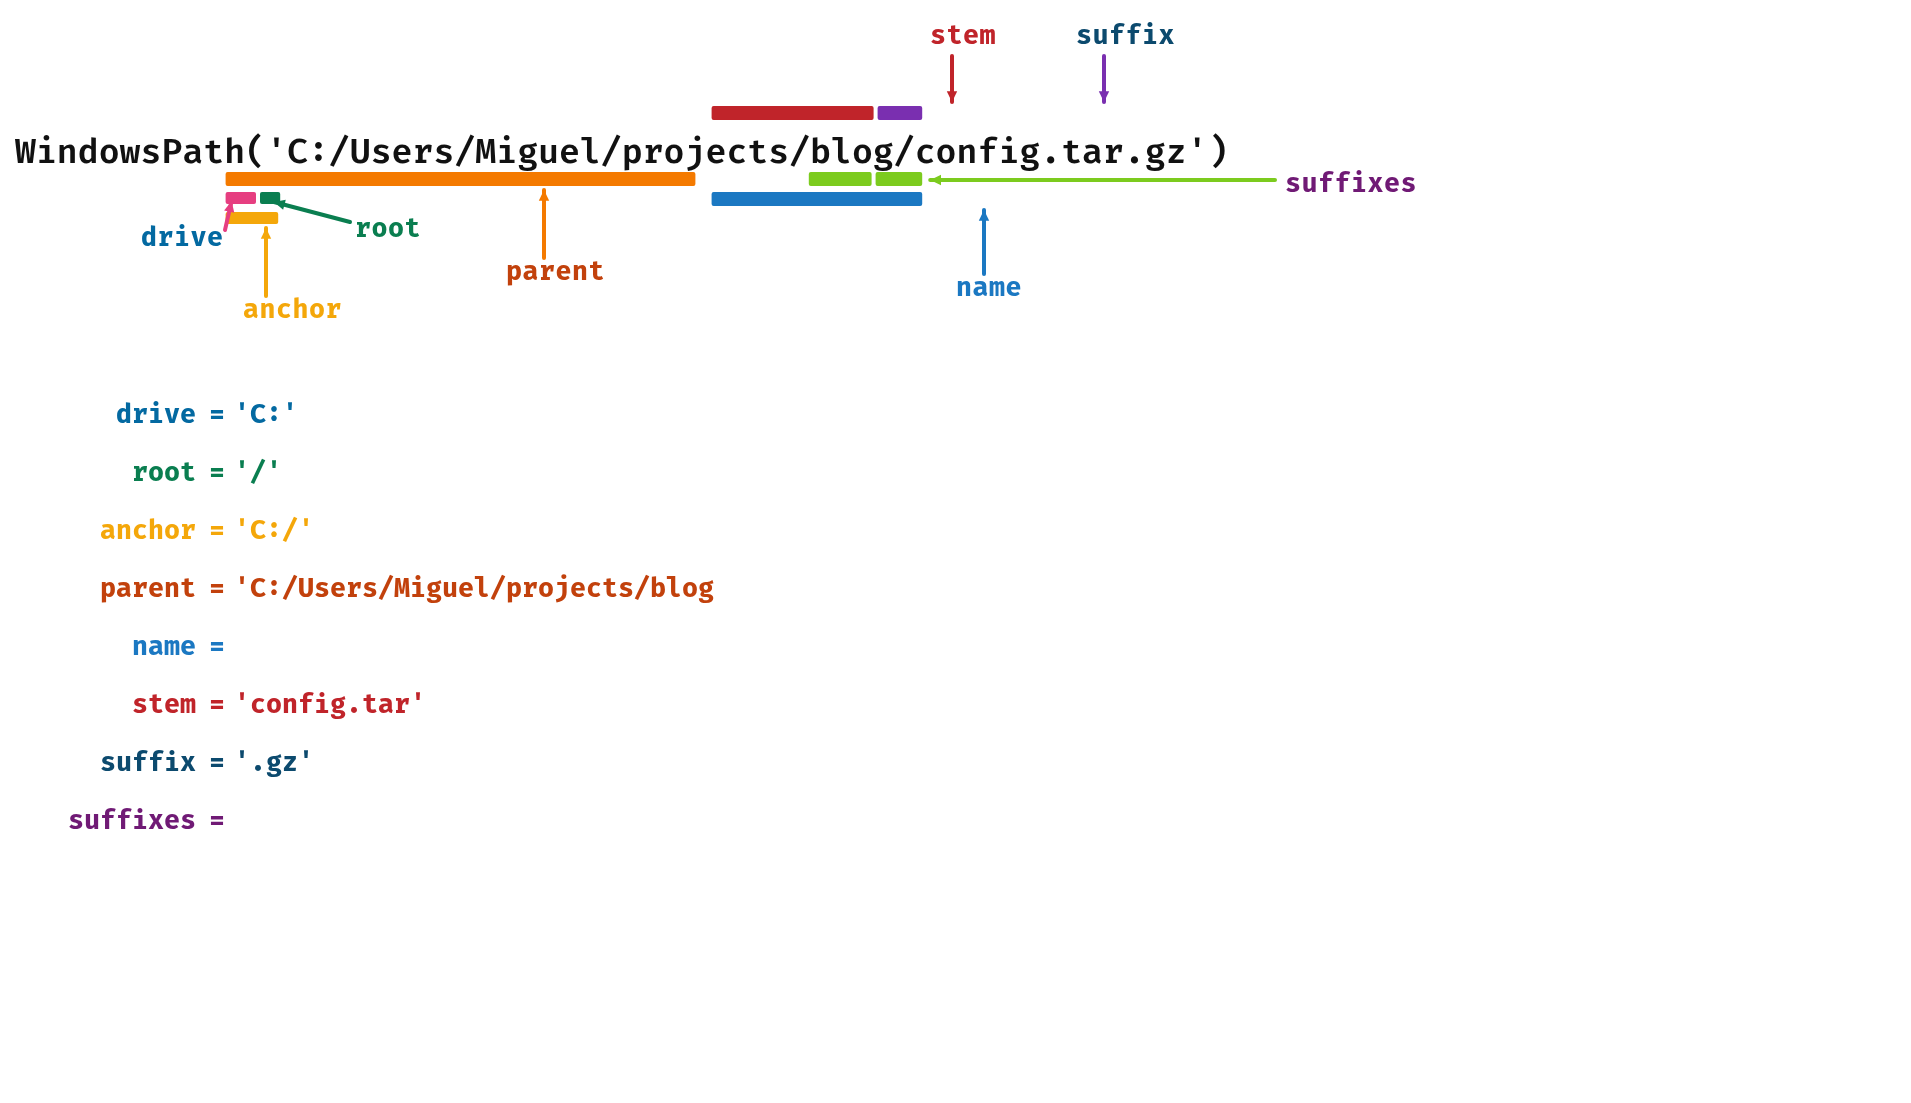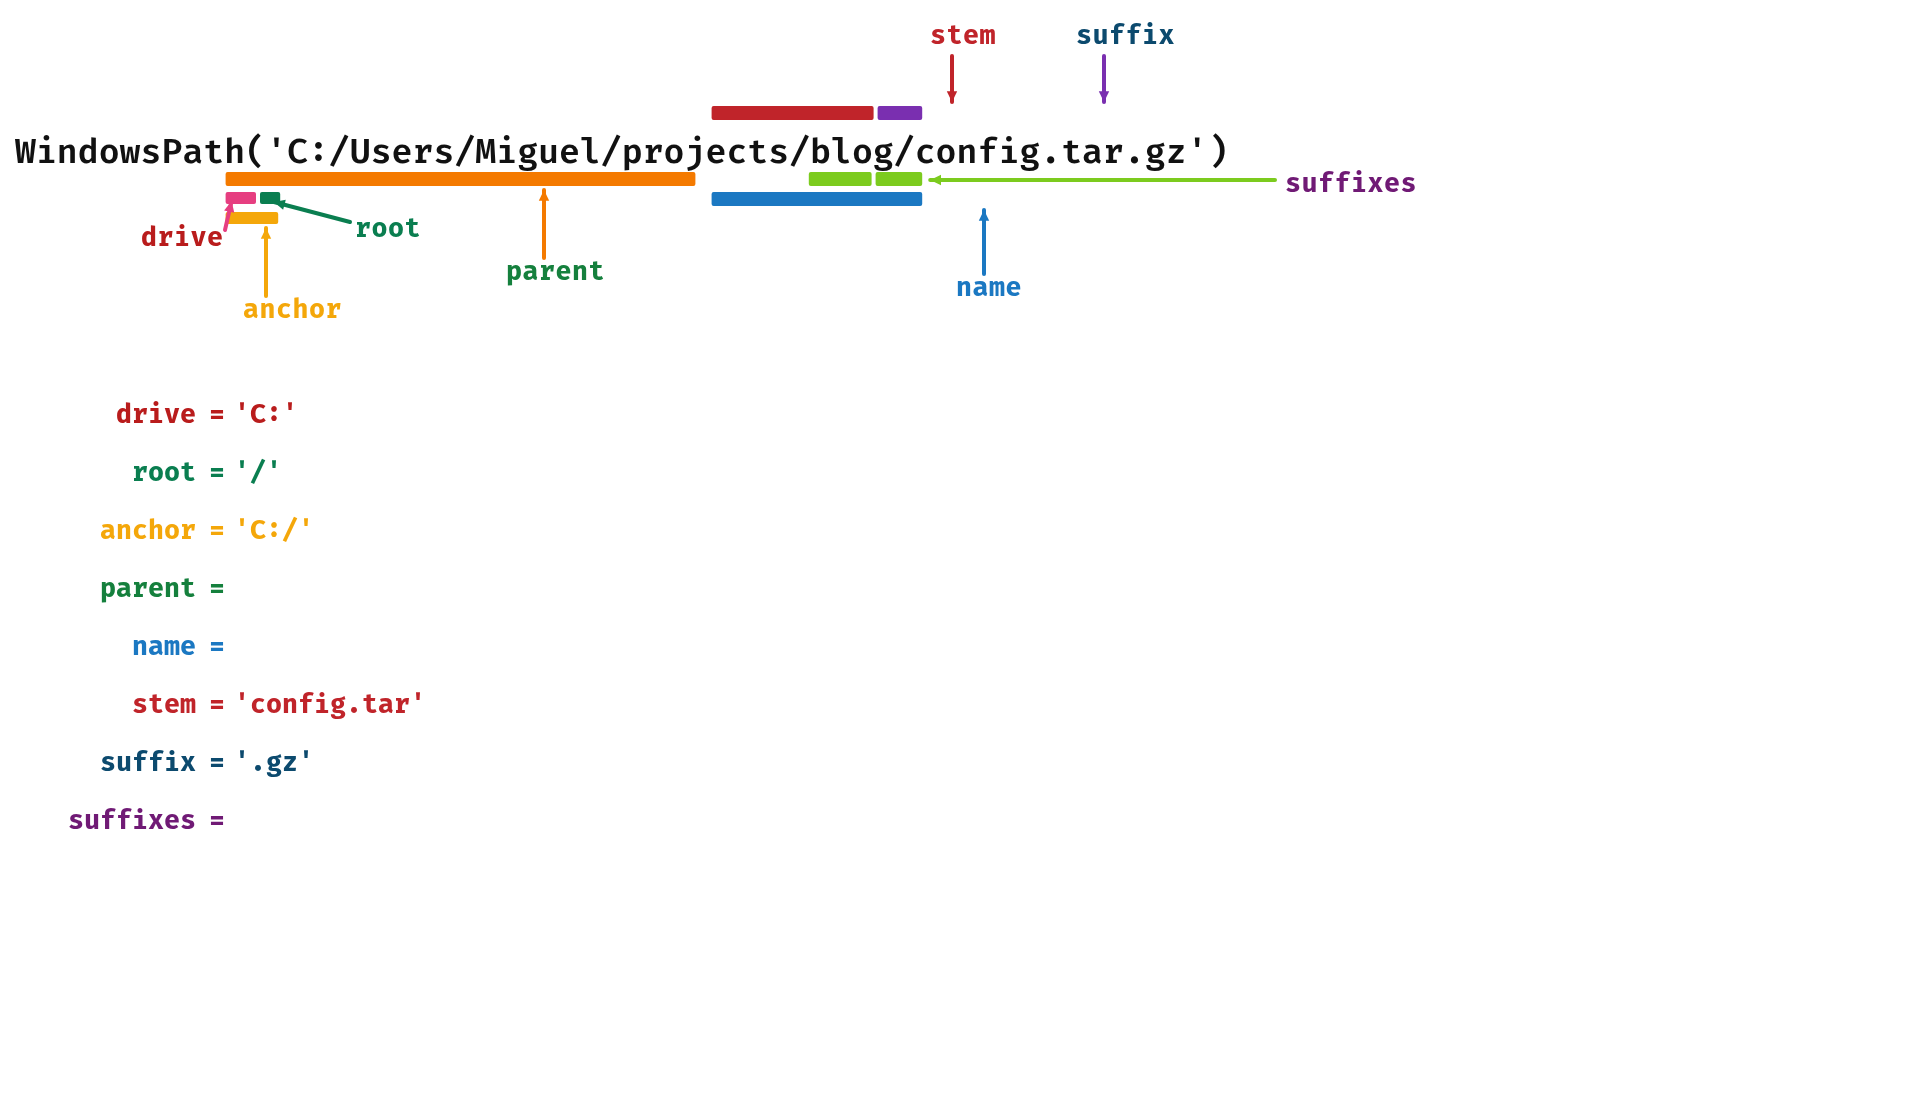--- a/index.html
+++ b/index.html
@@ -26,24 +26,24 @@
     top: 386px;
     font-size: 26px;
     line-height: 58px;
     font-weight: 700;
   }
   .props .row { display: flex; }
   .props .key { width: 178px; text-align: right; padding-right: 4px; }
   .props .eq  { width: 34px; text-align: center; }
   .props .val { }
   
-  .c-drive    { color: #b91c1c; }
+  .c-drive    { color: #0369a1; }
   .c-root     { color: #0a7e50; }
   .c-anchor   { color: #f4a70a; }
-  .c-parent   { color: #15803d; }
+  .c-parent   { color: #c2410c; }
   .c-name     { color: #1b78c2; }
   .c-stem     { color: #c0242a; }
   .c-suffix   { color: #0c4a6e; }
   .c-suffixes { color: #701a75; }
   .c-black    { color: #111; }
 </style>
 </head>
 <body>
 <div class="page">
 
@@ -114,20 +114,21 @@
         <div class="val mono">'/'</div>
       </div>
       <div class="row c-anchor">
         <div class="key">anchor</div>
         <div class="eq">=</div>
         <div class="val mono">'C:/'</div>
       </div>
       <div class="row c-parent">
         <div class="key">parent</div>
         <div class="eq">=</div>
+        <div class="val mono">'C:/Users/Miguel/projects/blog</div>
       </div>
       <div class="row c-name">
         <div class="key">name</div>
         <div class="eq">=</div>
       </div>
       <div class="row c-stem">
         <div class="key">stem</div>
         <div class="eq">=</div>
         <div class="val mono">'config.tar'</div>
       </div>

